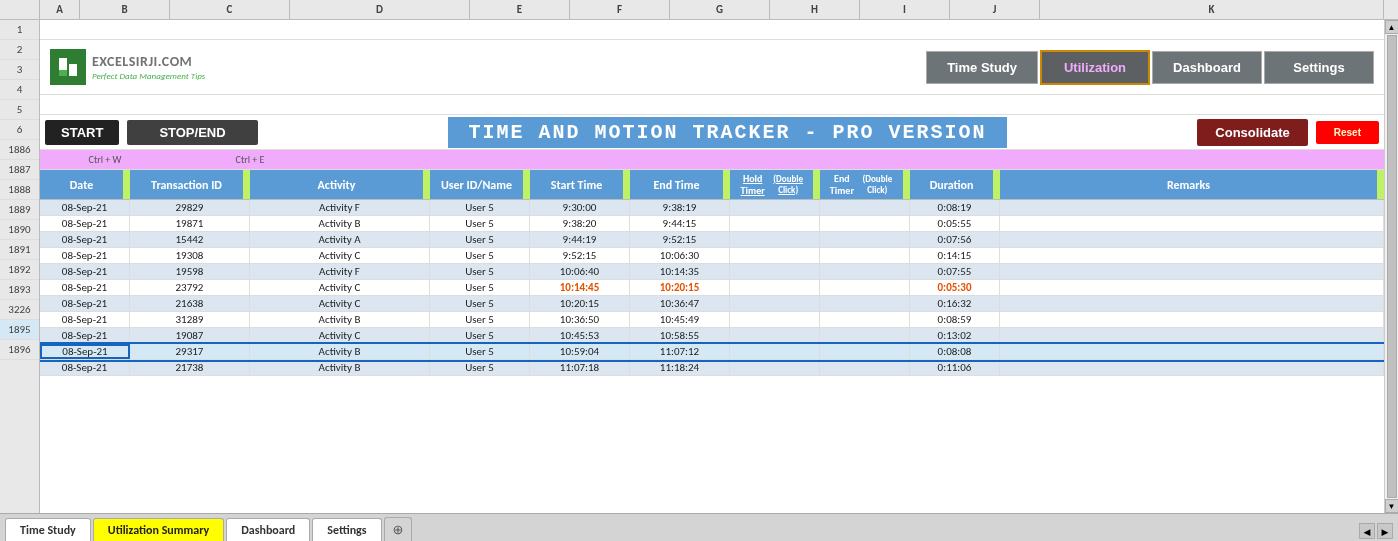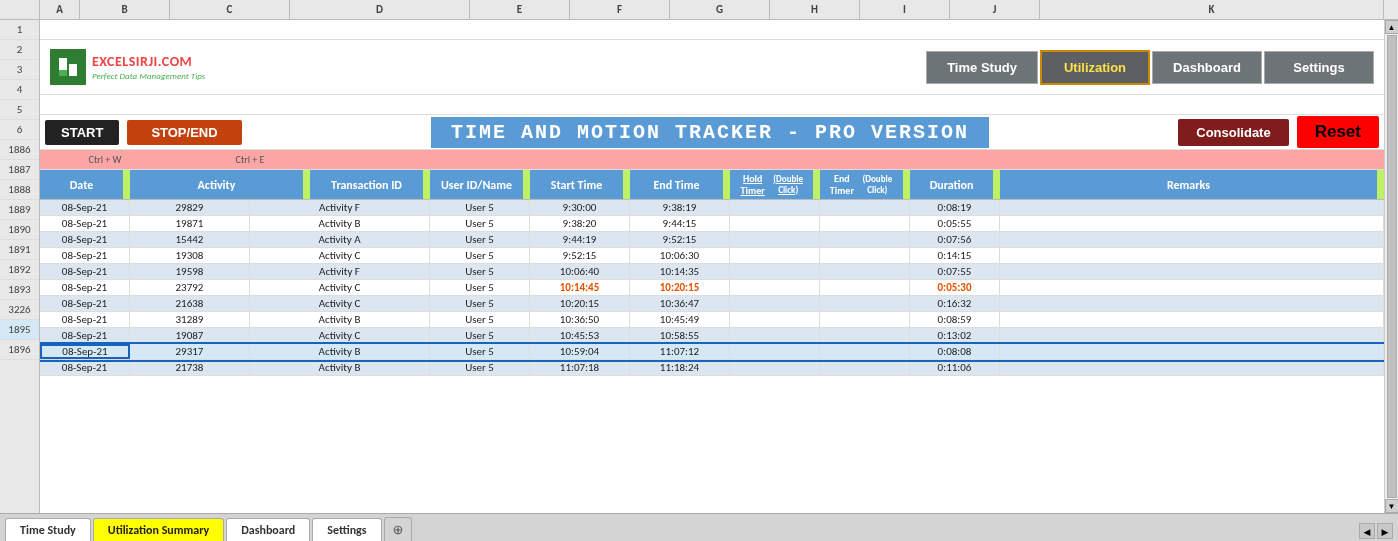--- a/index.html
+++ b/index.html
@@ -97,21 +97,21 @@
     }
 
     .logo-text-area {
       display: flex;
       flex-direction: column;
     }
 
     .logo-main {
       font-size: 14px;
       font-weight: bold;
-      color: #ef4444;
+      color: #737373;
       letter-spacing: 0.5px;
     }
 
     .logo-sub {
       font-size: 9px;
       color: #4caf50;
       font-style: italic;
     }
 
     .nav-spacer { flex: 1; }
@@ -130,21 +130,21 @@
       border: 1px solid #aaa;
       cursor: pointer;
       background: #6d7478;
       color: #fff;
       min-width: 110px;
       text-align: center;
     }
 
     .nav-btn.active {
       background: #5d6062;
-      color: #fde047;
+      color: #f0abfc;
       border: 2px solid #cc8800;
     }
 
     
     .row-3 {
       height: 20px;
       min-height: 20px;
       border-bottom: 1px solid #ddd;
       background: #fff;
     }
@@ -166,24 +166,24 @@
       color: #fff;
       border: none;
       padding: 5px 16px;
       font-size: 13px;
       font-weight: bold;
       cursor: pointer;
       border-radius: 2px;
     }
 
     .stop-btn {
-      background: #c2410c;
+      background: #404040;
       color: #fff;
       border: none;
-      padding: 5px 24px;
+      padding: 5px 32px;
       font-size: 13px;
       font-weight: bold;
       cursor: pointer;
       border-radius: 2px;
     }
 
     .title-area {
       flex: 1;
       text-align: center;
     }
@@ -205,37 +205,37 @@
       border: none;
       padding: 6px 18px;
       font-size: 13px;
       font-weight: bold;
       cursor: pointer;
       border-radius: 2px;
     }
 
     .reset-btn {
       background: #ff0000;
-      color: #000000;
+      color: #fef9c3;
       border: none;
       padding: 6px 18px;
-      font-size: 17px;
+      font-size: 10px;
       font-weight: bold;
       cursor: pointer;
       border-radius: 2px;
     }
 
     
     .row-5 {
       height: 20px;
       min-height: 20px;
       border-bottom: 1px solid #ddd;
       display: flex;
       align-items: center;
-      background: #fca5a5;
+      background: #f0abfc;
       font-size: 10px;
       color: #555;
     }
 
     .shortcut-start {
       width: 130px;
       text-align: center;
     }
 
     .shortcut-stop {
@@ -498,22 +498,22 @@
         <button class="reset-btn">Reset</button>
       </div>
 
       <div class="row-5">
         <div class="shortcut-start">Ctrl + W</div>
         <div class="shortcut-stop">Ctrl + E</div>
       </div>
 
       <div class="row-6">
         <div class="col-h w-date">Date</div>
+        <div class="col-h w-txn">Transaction ID</div>
         <div class="col-h w-activity">Activity</div>
-        <div class="col-h w-txn">Transaction ID</div>
         <div class="col-h w-user">User ID/Name</div>
         <div class="col-h w-start">Start Time</div>
         <div class="col-h w-end">End Time</div>
         <div class="col-h w-hold" style="font-size:10px;line-height:1.2;">Hold Timer<br><span style="font-size:9px;">(Double Click)</span></div>
         <div class="col-h w-endtimer" style="font-size:10px;line-height:1.2;">End Timer<br><span style="font-size:9px;">(Double Click)</span></div>
         <div class="col-h w-duration">Duration</div>
         <div class="col-h w-remarks">Remarks</div>
       </div>
 
       <div class="data-rows">

